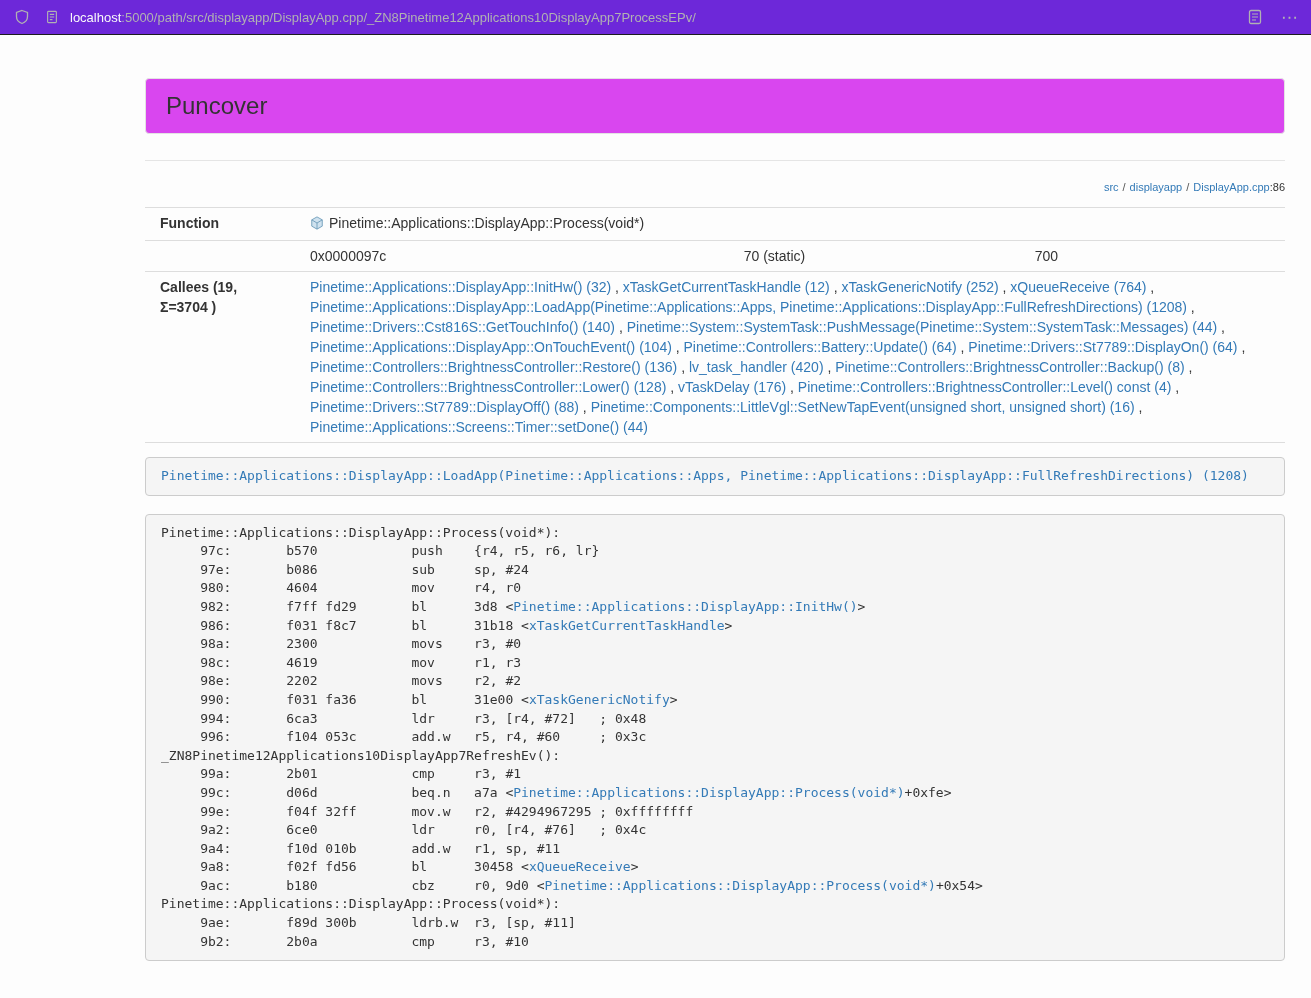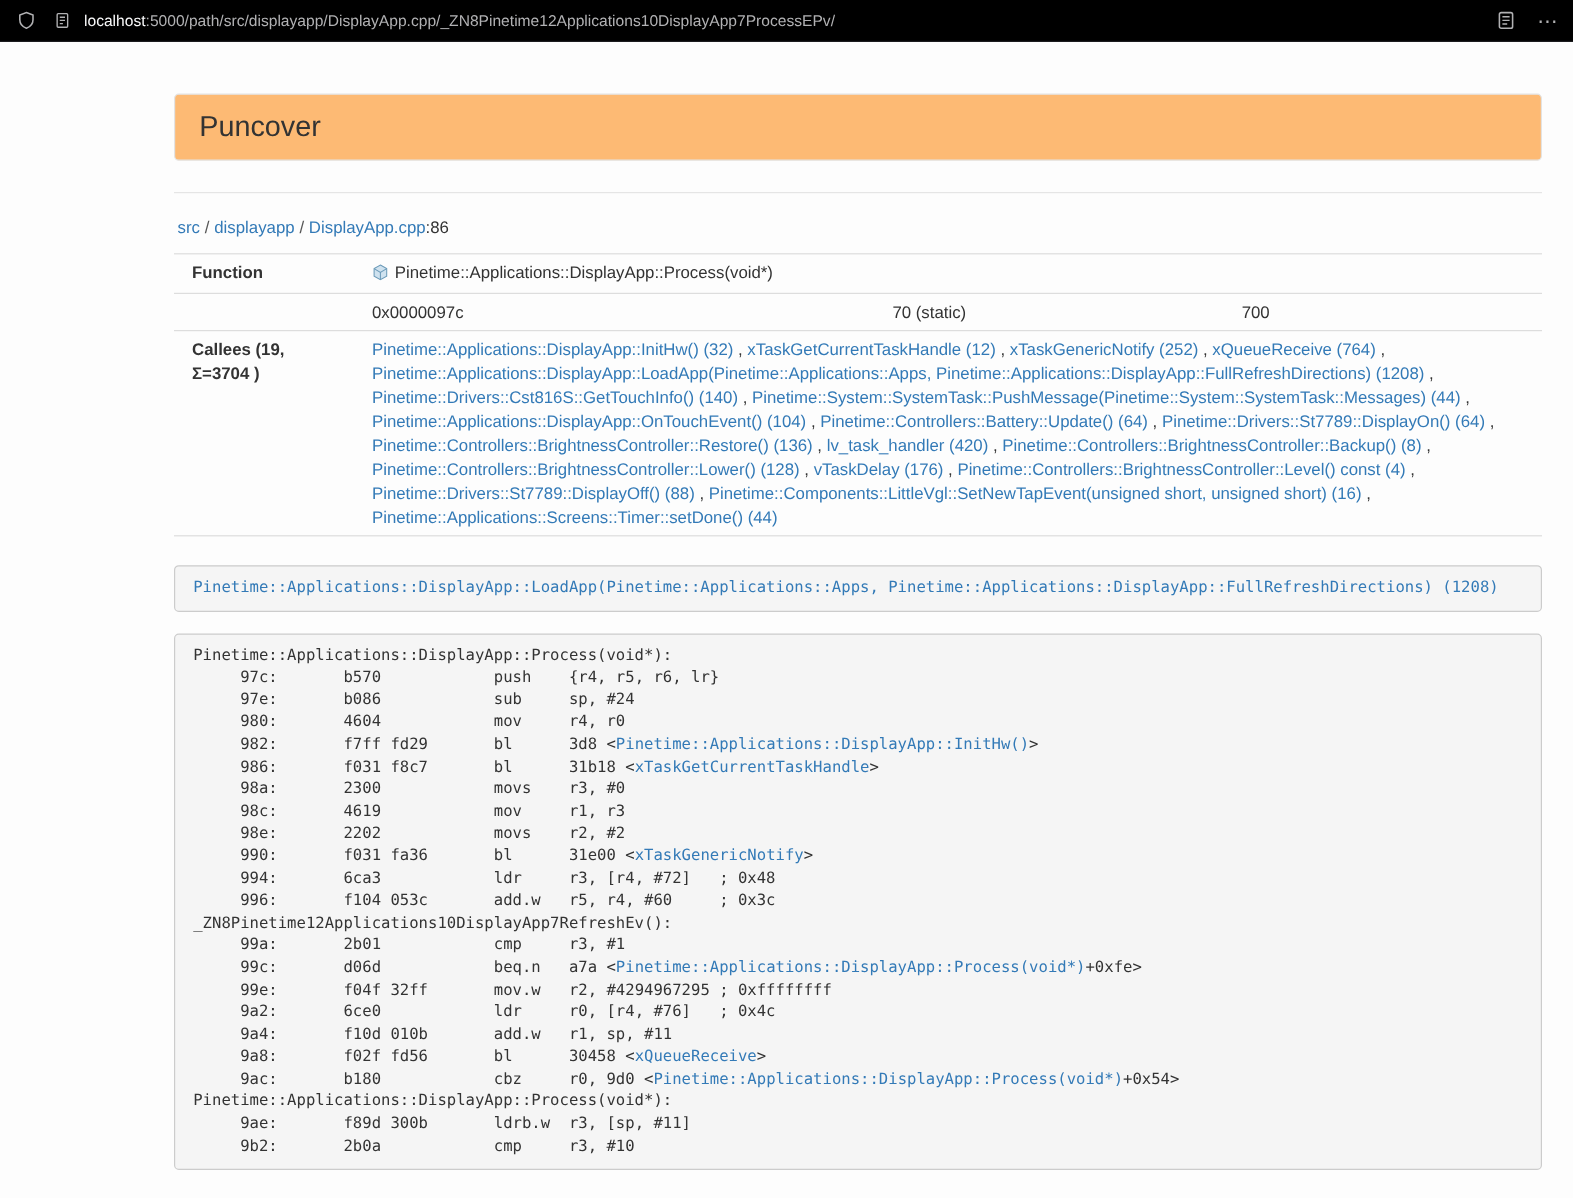--- a/index.html
+++ b/index.html
@@ -10,58 +10,58 @@
     background: #fdfdfd;
     font-family: "Liberation Sans", sans-serif;
     font-size: 14px;
     color: #333;
   }
   a { color: #337ab7; text-decoration: none; }
 
   
   .topbar {
     height: 35px;
-    background: #000000;
+    background: #6d28d9;
     border-bottom: 1px solid #1c1c1f;
     display: flex; align-items: center;
     padding: 0 12px; gap: 10px;
   }
   .tb-icon { display: inline-flex; align-items: center; justify-content: center; width: 20px; height: 20px; }
   .urlbar { display: flex; align-items: center; gap: 8px; flex: 1; min-width: 0; }
   .url-text { font-size: 13px; white-space: nowrap; overflow: hidden; }
   .url-host { color: #f9f9fa; }
   .url-rest { color: #b1b1b3; }
   .tb-right { margin-left: auto; display: flex; align-items: center; gap: 16px; }
   .menu-dots { color: #b1b1b3; font-size: 17px; line-height: 1; cursor: default; letter-spacing: 1px; }
 
   
   .container { width: 1140px; margin-left: 145px; }
 
   .header-box {
     margin-top: 43px;
-    background: #fdba74;
+    background: #d946ef;
     border: 1px solid #e3e3e3;
     border-radius: 4px;
     padding: 13px 20px;
   }
   h1.page-title { margin: 0; font-size: 24px; font-weight: 400; color: #333; line-height: 28px; }
 
   hr.rule { border: 0; border-top: 1px solid #e5e5e5; margin: 26px 0 20px; }
 
-  .breadcrumb { margin: 0 0 14px 3px; font-size: 14px; }
+  .breadcrumb { margin: 0 0 14px 3px; font-size: 11px; text-align: right; }
   .breadcrumb .sep { color: #555; margin: 0 4px; }
   .breadcrumb .suffix { color: #333; }
 
   
   table.fn {
     width: 100%;
     border-collapse: collapse;
     border-top: 1px solid #ddd;
     border-bottom: 1px solid #ddd;
-    margin-bottom: 24px;
+    margin-bottom: 14px;
     font-size: 14px;
   }
   table.fn > tbody > tr > th,
   table.fn > tbody > tr > td {
     border-top: 1px solid #ddd;
     padding: 5px 15px;
     text-align: left;
     vertical-align: top;
     line-height: 20px;
   }

